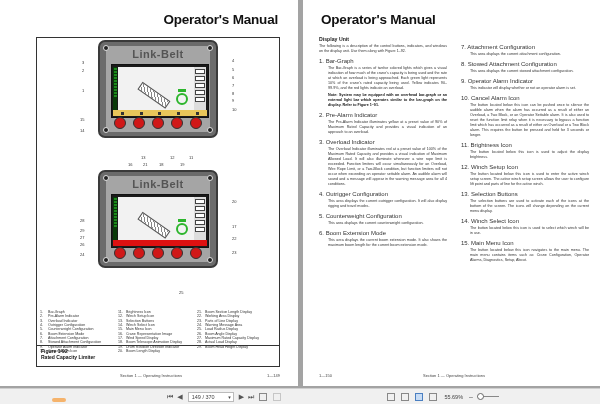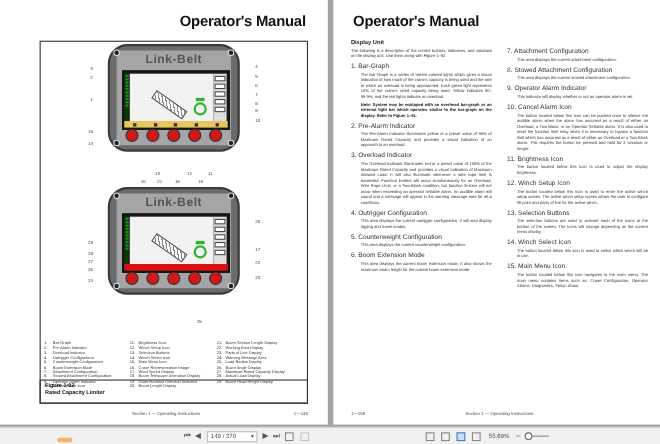--- a/index.html
+++ b/index.html
@@ -13,21 +13,21 @@
   .right .page-title { left: 18px; top: 12px; }
 
   
   .figure { position: absolute; left: 36px; top: 37px; width: 244px; height: 330px; border: 1px solid #333; }
   .fig-caption { position: absolute; left: 36px; top: 351px; width: 244px; height: 22px; border: 1px solid #333; border-top: 1.5px solid #333; padding: 2px 4px; font-size: 5px; font-weight: bold; line-height: 6px; color: #111; }
   .leg-col { position: absolute; top: 10px; font-size: 3.6px; line-height: 4.35px; color: #333; white-space: nowrap; }
   .leg-col div { display: flex; }
   .leg-col .n { width: 8px; }
 
   
-  .device { position: absolute; width: 120px; background: #6b6b6b; border-radius: 18px; border: 2px solid #3a3a3a; }
+  .device { position: absolute; width: 120px; background: #6b6b6b; border-radius: 7px; border: 2px solid #3a3a3a; }
   .device .inner { position: absolute; left: 6px; top: 4px; right: 6px; bottom: 4px; background: #a5a5a5; border-radius: 4px; }
   .device .screw { position: absolute; width: 6px; height: 6px; border-radius: 50%; background: #222; border: 1px solid #ddd; }
   .device .brand { position: absolute; left: 0; right: 0; top: 6px; text-align: center; font-weight: bold; font-size: 11px; color: #555; letter-spacing: 0.5px; }
   .screen { position: absolute; left: 11px; top: 22px; width: 98px; height: 54px; background: #1a1a1a; border: 1px solid #111; }
   .screen .view { position: absolute; left: 6px; top: 2px; width: 76px; height: 44px; background: #f2f2f2; }
   .screen .side { position: absolute; right: 2px; top: 2px; width: 12px; height: 44px; background: #ddd; }
   .screen .side i { display: block; height: 5px; margin: 2px 1px; background: #fff; border: 0.5px solid #444; }
   .screen .bar { position: absolute; left: 1px; top: 2px; width: 4px; height: 44px; background: #0a3a0a; }
   .screen .bar i { display: block; width: 3px; height: 2px; margin: 1px 0 0 0.5px; background: #1c8a1c; }
   .screen .bottom { position: absolute; left: 1px; right: 1px; bottom: 1px; height: 6px; background: #e8c65a; display: flex; justify-content: space-around; align-items: center; }

